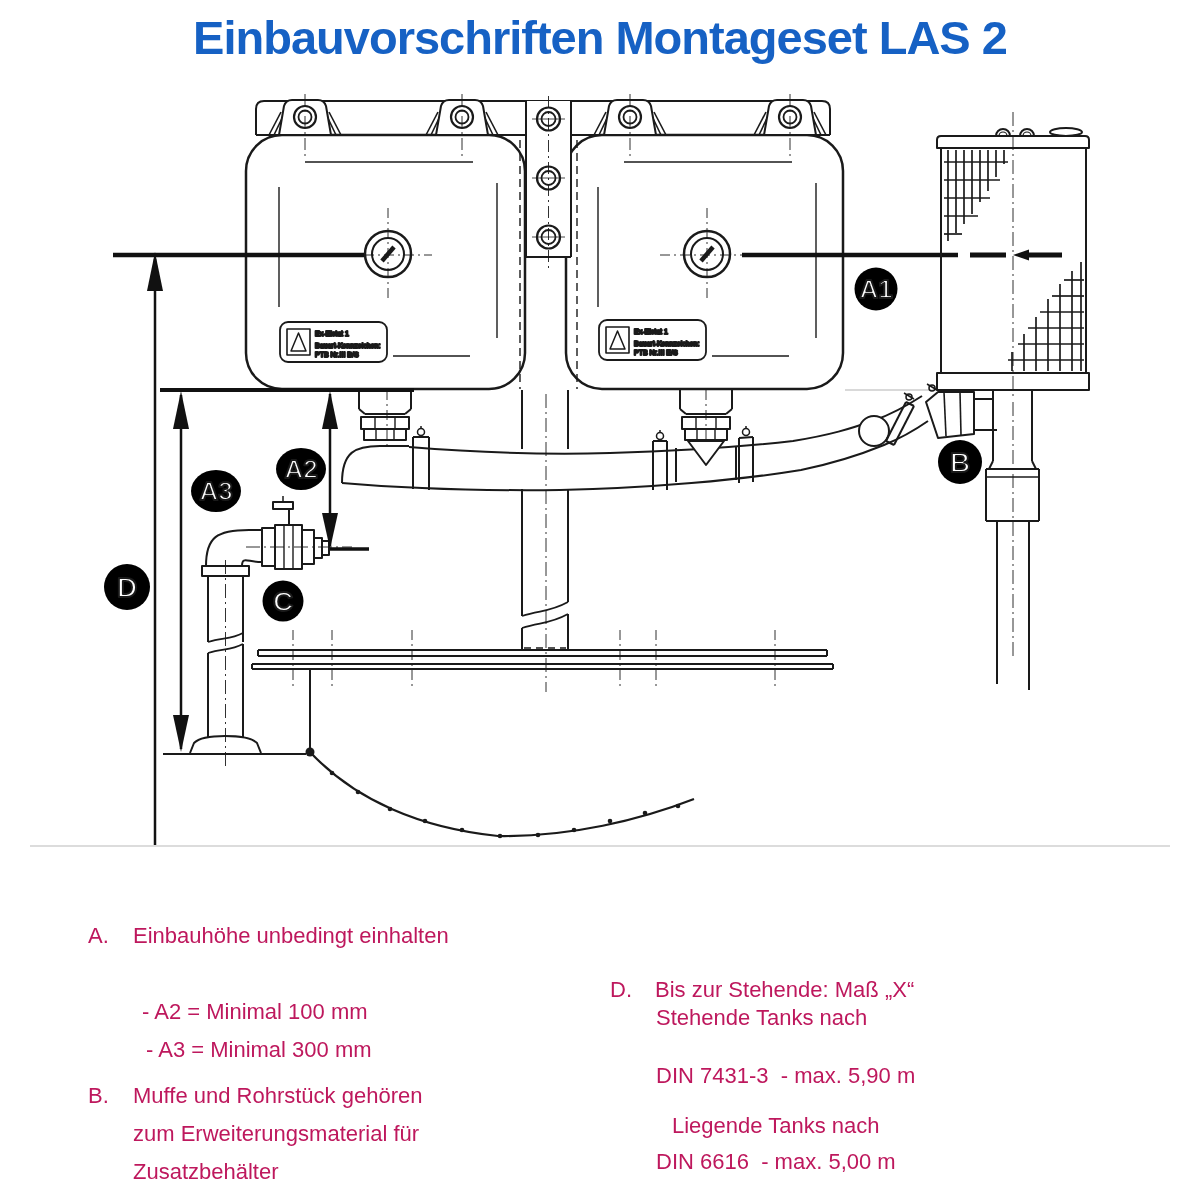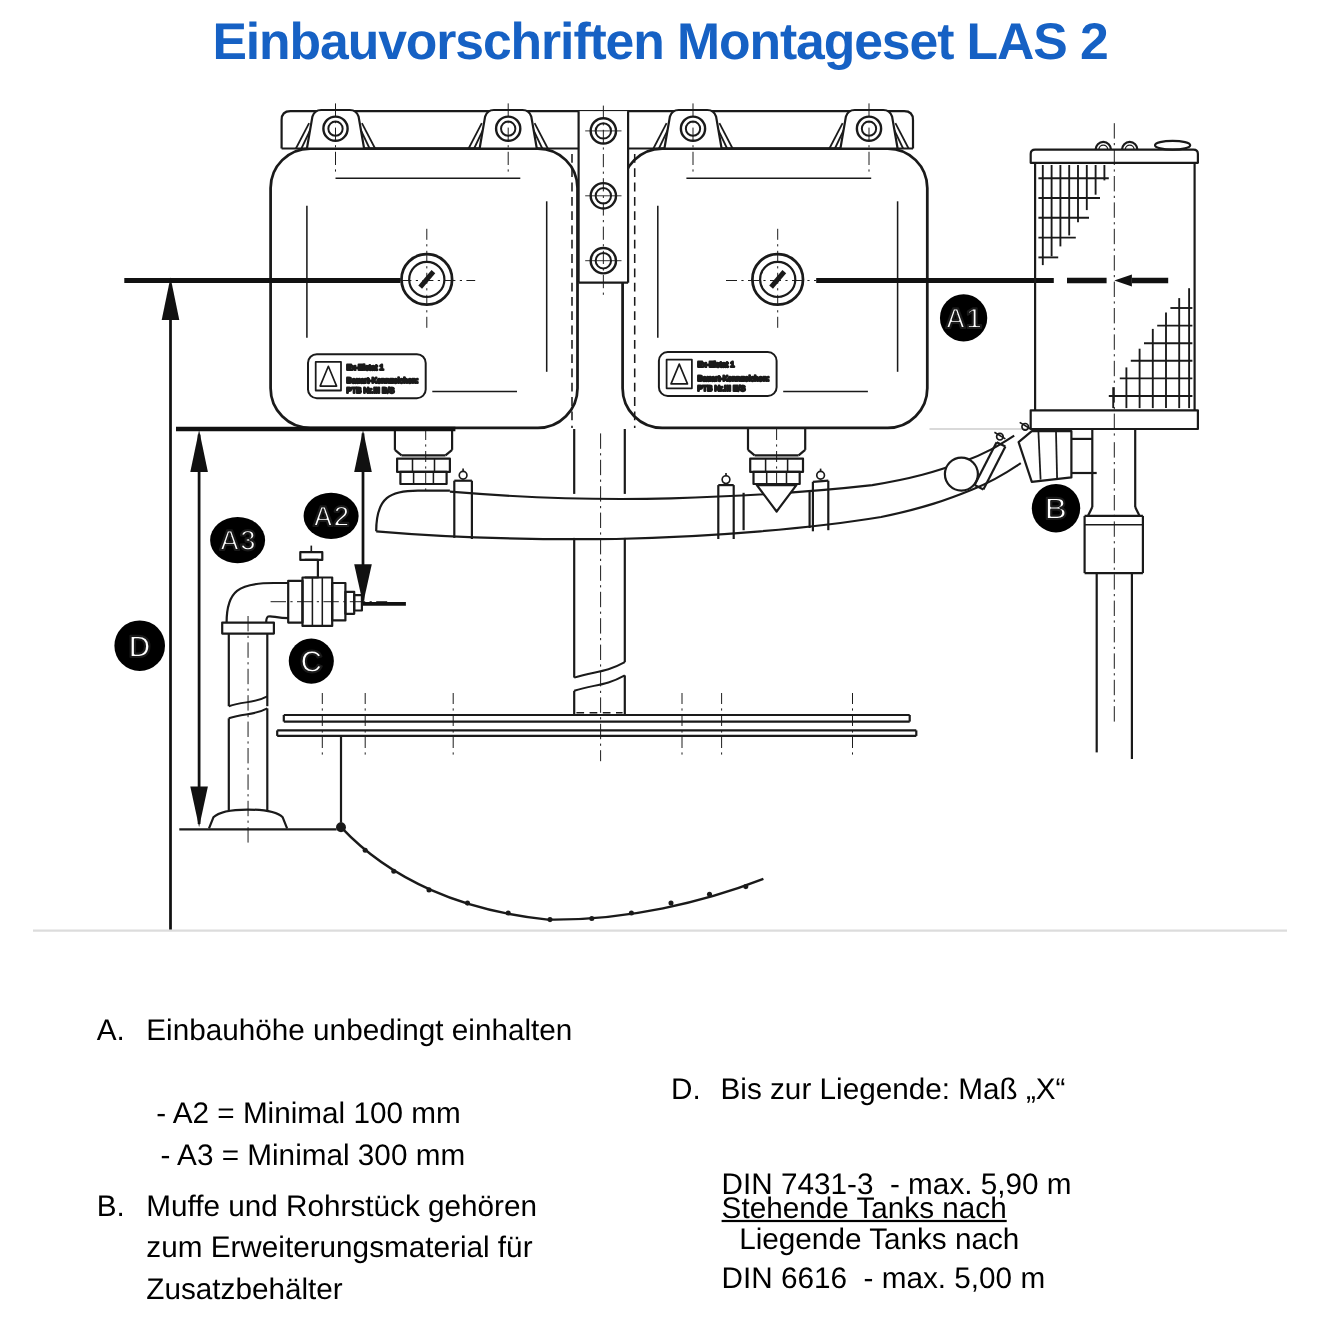--- a/index.html
+++ b/index.html
@@ -1,21 +1,21 @@
 <!DOCTYPE html>
 <html><head>
 <meta charset="utf-8">
 <style>
   html,body{margin:0;padding:0;background:#fff;}
   .page{position:relative;width:1200px;height:1200px;background:#fff;overflow:hidden;
         font-family:"Liberation Sans", sans-serif;}
   h1.title{position:absolute;left:0;right:0;top:10px;margin:0;text-align:center;
         font-size:47px;font-weight:bold;color:#1661c4;letter-spacing:-1px;}
   svg.draw{position:absolute;left:0;top:0;width:1200px;height:1200px;}
-  .lg{position:absolute;font-size:27px;color:#000000;white-space:pre-wrap;line-height:36px;}
+  .lg{position:absolute;font-size:22px;color:#be185d;white-space:pre-wrap;line-height:36px;}
   .lg .key{display:inline-block;width:45px;}
   .badge-txt{fill:#fff;font-family:"Liberation Sans",sans-serif;font-weight:bold;text-anchor:middle;}
   .plate-txt{fill:#222;font-family:"Liberation Sans",sans-serif;font-size:7px;}
 </style>
 </head>
 <body>
 
 <div class="page">
 
   <h1 class="title">Einbauvorschriften Montageset LAS 2</h1>
@@ -409,19 +409,19 @@
   </svg>
 
   <div class="lg" style="left:88px;top:918px;"><span class="key">A.</span><span>Einbauhöhe unbedingt einhalten</span></div>
   <div class="lg" style="left:142px;top:994px;">- A2 = Minimal 100 mm</div>
   <div class="lg" style="left:146px;top:1032px;">- A3 = Minimal 300 mm</div>
 
   <div class="lg" style="left:133px;top:1116px;">zum Erweiterungsmaterial für</div>
   <div class="lg" style="left:88px;top:1078px;"><span class="key">B.</span><span>Muffe und Rohrstück gehören</span></div>
   <div class="lg" style="left:133px;top:1154px;">Zusatzbehälter</div>
 
-  <div class="lg" style="left:610px;top:972px;"><span class="key">D.</span><span>Bis zur Liegende: Maß „X“</span></div>
-  <div class="lg" style="left:656px;top:1080px;text-decoration:underline;">Stehende Tanks nach</div>
+  <div class="lg" style="left:610px;top:972px;"><span class="key">D.</span><span>Bis zur Stehende: Maß „X“</span></div>
+  <div class="lg" style="left:656px;top:1000px;">Stehende Tanks nach</div>
   <div class="lg" style="left:656px;top:1058px;">DIN 7431-3  - max. 5,90 m</div>
   <div class="lg" style="left:672px;top:1108px;">Liegende Tanks nach</div>
   <div class="lg" style="left:656px;top:1144px;">DIN 6616  - max. 5,00 m</div>
 
 </div>
 
 </body></html>

